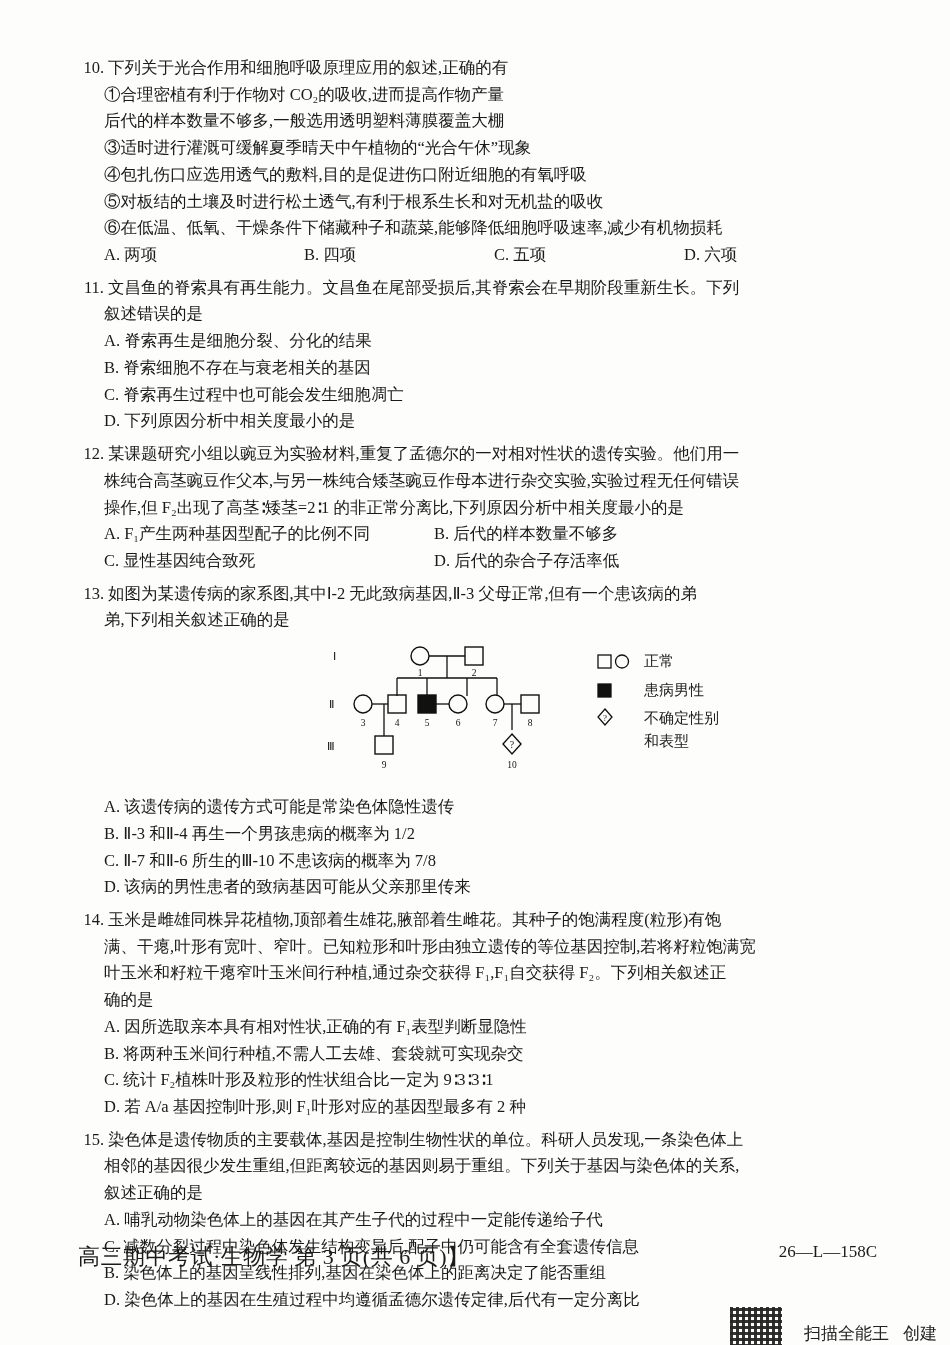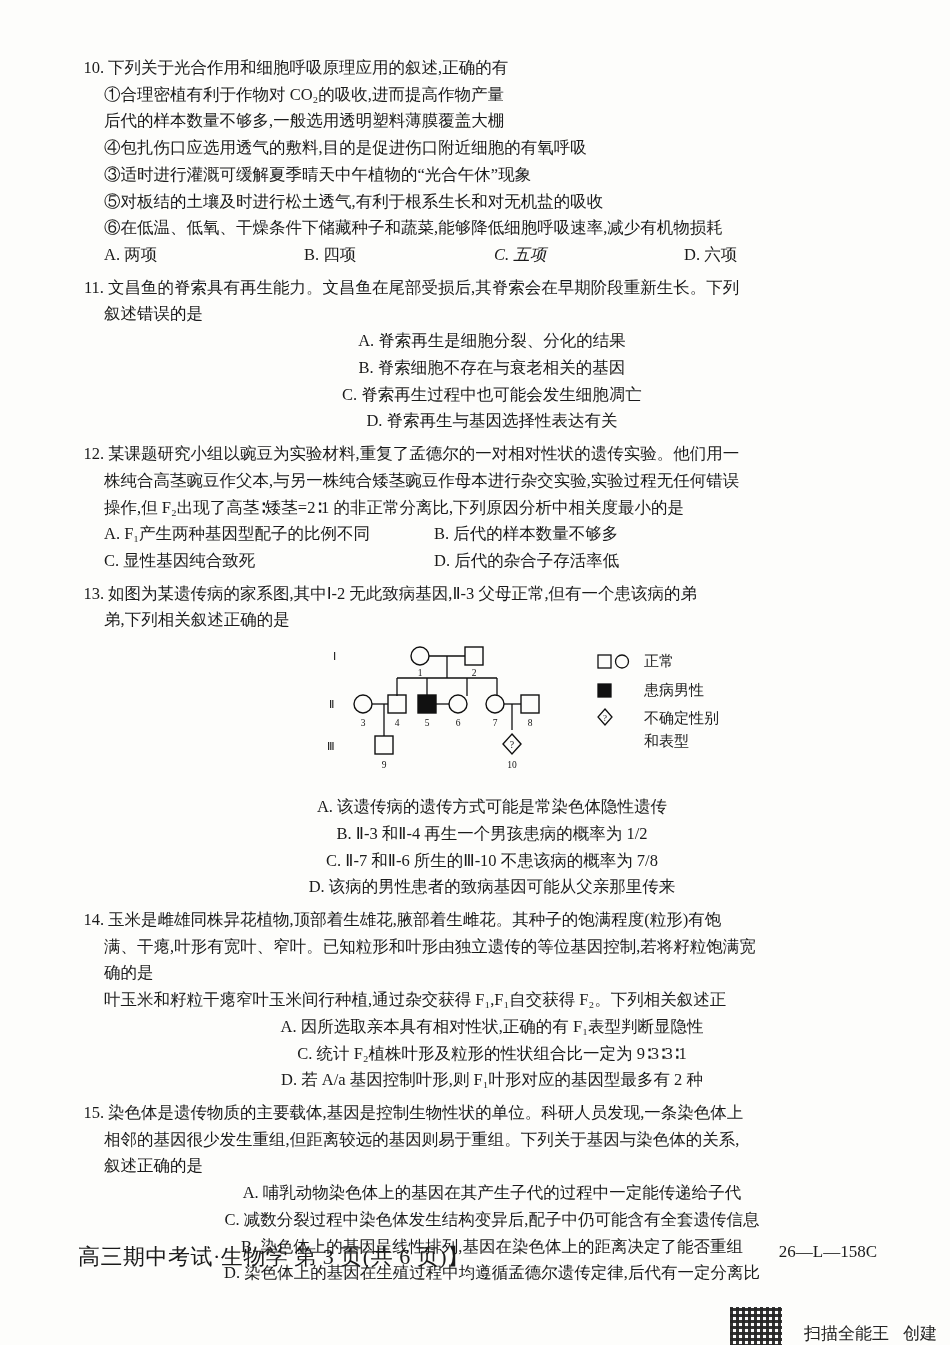--- a/index.html
+++ b/index.html
@@ -31,29 +31,29 @@
   }
   .qnum{
     width:34px;
     flex:0 0 34px;
     text-align:right;
     padding-right:4px;
     font-size:16.5px;
   }
   .qbody{flex:1;}
   .indent{padding-left:34px;}
-  .opt-line{padding-left:34px;text-align:center;}
+  .opt-line{padding-left:34px;}
   .opts-row{
     display:flex;
     padding-left:34px;
   }
   .opts-row .o{flex:0 0 auto;}
   .o1{width:200px;}
   .o2{width:190px;}
-  .o3{width:190px;font-style:italic;}
+  .o3{width:190px;}
   
   .pedigree-wrap{
     position:relative;
     height:150px;
     margin:4px 0 6px 0;
   }
   .ped{
     position:absolute;
     left:255px;top:0;
     width:300px;height:140px;
@@ -112,42 +112,42 @@
 <div class="page">
   <div class="content">
 
     <div class="q">
       <div class="qhead">
         <div class="qnum">10.</div>
         <div class="qbody">下列关于光合作用和细胞呼吸原理应用的叙述,正确的有</div>
       </div>
       <div class="indent">①合理密植有利于作物对 CO₂的吸收,进而提高作物产量</div>
       <div class="indent">后代的样本数量不够多,一般选用透明塑料薄膜覆盖大棚</div>
+      <div class="indent">③适时进行灌溉可缓解夏季晴天中午植物的“光合午休”现象</div>
       <div class="indent">④包扎伤口应选用透气的敷料,目的是促进伤口附近细胞的有氧呼吸</div>
-      <div class="indent">③适时进行灌溉可缓解夏季晴天中午植物的“光合午休”现象</div>
       <div class="indent">⑤对板结的土壤及时进行松土透气,有利于根系生长和对无机盐的吸收</div>
       <div class="indent">⑥在低温、低氧、干燥条件下储藏种子和蔬菜,能够降低细胞呼吸速率,减少有机物损耗</div>
       <div class="opts-row">
         <div class="o o1">A. 两项</div>
         <div class="o o2">B. 四项</div>
         <div class="o o3">C. 五项</div>
         <div class="o">D. 六项</div>
       </div>
     </div>
 
     <div class="q">
       <div class="qhead">
         <div class="qnum">11.</div>
         <div class="qbody">文昌鱼的脊索具有再生能力。文昌鱼在尾部受损后,其脊索会在早期阶段重新生长。下列</div>
       </div>
       <div class="indent">叙述错误的是</div>
       <div class="opt-line">A. 脊索再生是细胞分裂、分化的结果</div>
       <div class="opt-line">B. 脊索细胞不存在与衰老相关的基因</div>
       <div class="opt-line">C. 脊索再生过程中也可能会发生细胞凋亡</div>
-      <div class="opt-line">D. 脊索再生与基因选择性表达有关</div>
+      <div class="opt-line">D. 下列原因分析中相关度最小的是</div>
     </div>
 
     <div class="q">
       <div class="qhead">
         <div class="qnum">12.</div>
         <div class="qbody">某课题研究小组以豌豆为实验材料,重复了孟德尔的一对相对性状的遗传实验。他们用一</div>
       </div>
       <div class="indent">株纯合高茎豌豆作父本,与另一株纯合矮茎豌豆作母本进行杂交实验,实验过程无任何错误</div>
       <div class="indent">操作,但 F₂出现了高茎∶矮茎=2∶1 的非正常分离比,下列原因分析中相关度最小的是</div>
       <div class="opts-row">
@@ -252,23 +252,24 @@
       <div class="opt-line">C. Ⅱ-7 和Ⅱ-6 所生的Ⅲ-10 不患该病的概率为 7/8</div>
       <div class="opt-line">D. 该病的男性患者的致病基因可能从父亲那里传来</div>
     </div>
 
     <div class="q">
       <div class="qhead">
         <div class="qnum">14.</div>
         <div class="qbody">玉米是雌雄同株异花植物,顶部着生雄花,腋部着生雌花。其种子的饱满程度(粒形)有饱</div>
       </div>
       <div class="indent">满、干瘪,叶形有宽叶、窄叶。已知粒形和叶形由独立遗传的等位基因控制,若将籽粒饱满宽</div>
+      <div class="indent">叶玉米和籽粒干瘪窄叶玉米间行种植,通过杂交获得 F₁,F₁自交获得 F₂。下列相关叙述正</div>
       <div class="indent">确的是</div>
-      <div class="indent">叶玉米和籽粒干瘪窄叶玉米间行种植,通过杂交获得 F₁,F₁自交获得 F₂。下列相关叙述正</div>
       <div class="opt-line">A. 因所选取亲本具有相对性状,正确的有 F₁表型判断显隐性</div>
+      <div class="opt-line">B. 将两种玉米间行种植,不需人工去雄、套袋就可实现杂交</div>
       <div class="opt-line">C. 统计 F₂植株叶形及粒形的性状组合比一定为 9∶3∶3∶1</div>
       <div class="opt-line">D. 若 A/a 基因控制叶形,则 F₁叶形对应的基因型最多有 2 种</div>
     </div>
 
     <div class="q">
       <div class="qhead">
         <div class="qnum">15.</div>
         <div class="qbody">染色体是遗传物质的主要载体,基因是控制生物性状的单位。科研人员发现,一条染色体上</div>
       </div>
       <div class="indent">相邻的基因很少发生重组,但距离较远的基因则易于重组。下列关于基因与染色体的关系,</div>

